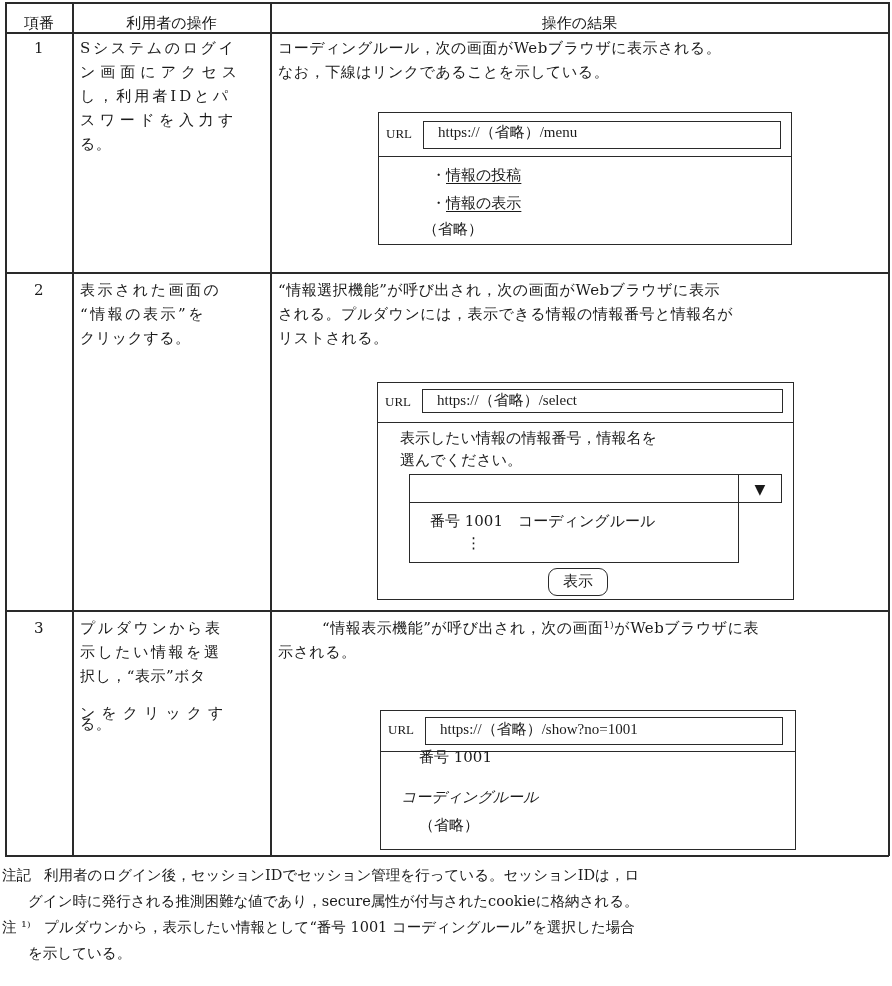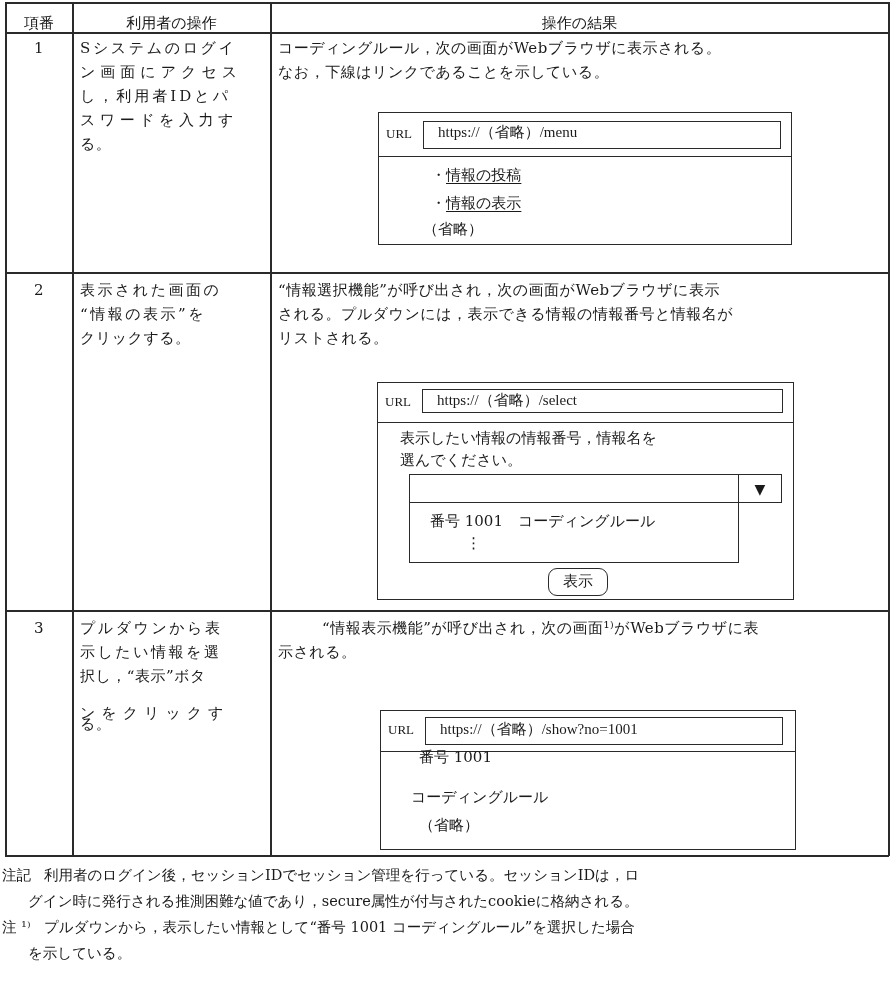--- a/index.html
+++ b/index.html
@@ -102,21 +102,21 @@
 
   <div class="txt" style="left:278px;top:616px;margin-left:44px;">“情報表示機能”が呼び出され，次の画面¹⁾がWebブラウザに表</div>
   <div class="txt" style="left:278px;top:640px;">示される。</div>
 
   <div class="mock" style="left:380px;top:710px;width:416px;height:140px;">
     <div class="urlrow" style="height:40px;">
       <span class="urllabel" style="top:8px;">URL</span>
       <div class="urlbox" style="left:44px;right:12px;top:6px;height:28px;line-height:22px;">https://（省略）/show?no=1001</div>
     </div>
     <div class="abs" style="left:38px;top:34px;font-size:15px;line-height:24px;white-space:nowrap;">番号 1001</div>
-    <div class="abs" style="left:30px;top:74px;font-size:15px;line-height:24px;white-space:nowrap;">コーディングルール</div>
+    <div class="abs" style="left:20px;top:74px;font-size:15px;line-height:24px;white-space:nowrap;font-style:italic;">コーディングルール</div>
     <div class="abs" style="left:38px;top:102px;font-size:15px;line-height:24px;white-space:nowrap;">（省略）</div>
   </div>
 </div>
 
 <div class="note" style="left:2px;top:862px;">注記</div>
 <div class="note" style="left:44px;top:862px;">利用者のログイン後，セッションIDでセッション管理を行っている。セッションIDは，ロ</div>
 <div class="note" style="left:28px;top:888px;">グイン時に発行される推測困難な値であり，secure属性が付与されたcookieに格納される。</div>
 <div class="note" style="left:2px;top:914px;">注 ¹⁾</div>
 <div class="note" style="left:44px;top:914px;">プルダウンから，表示したい情報として“番号 1001 コーディングルール”を選択した場合</div>
 <div class="note" style="left:28px;top:940px;">を示している。</div>

